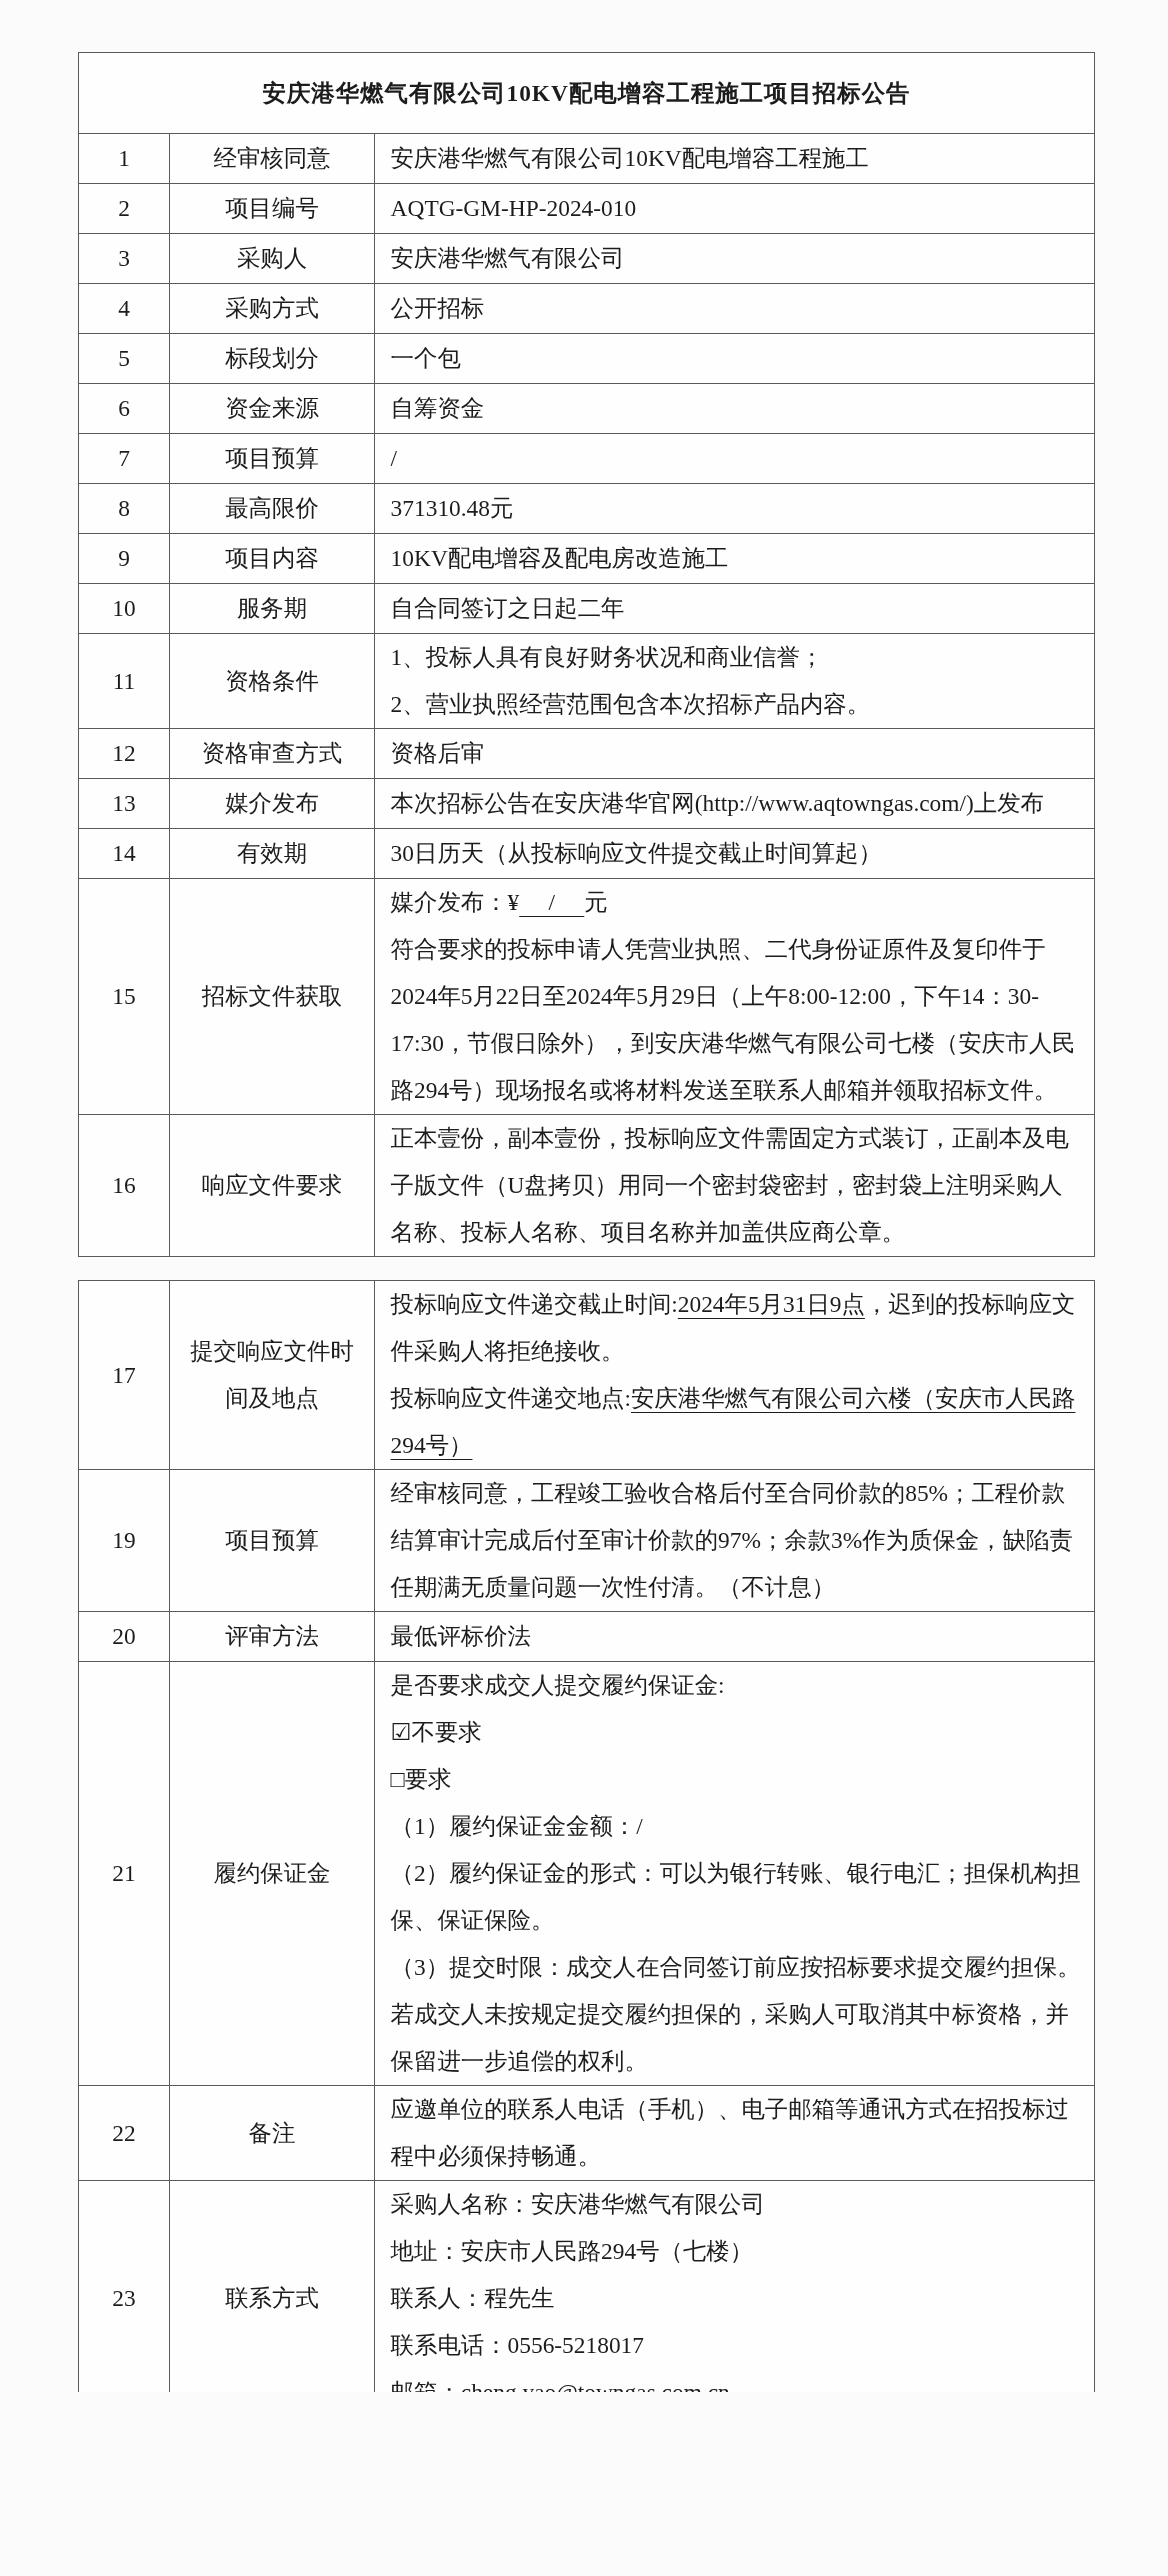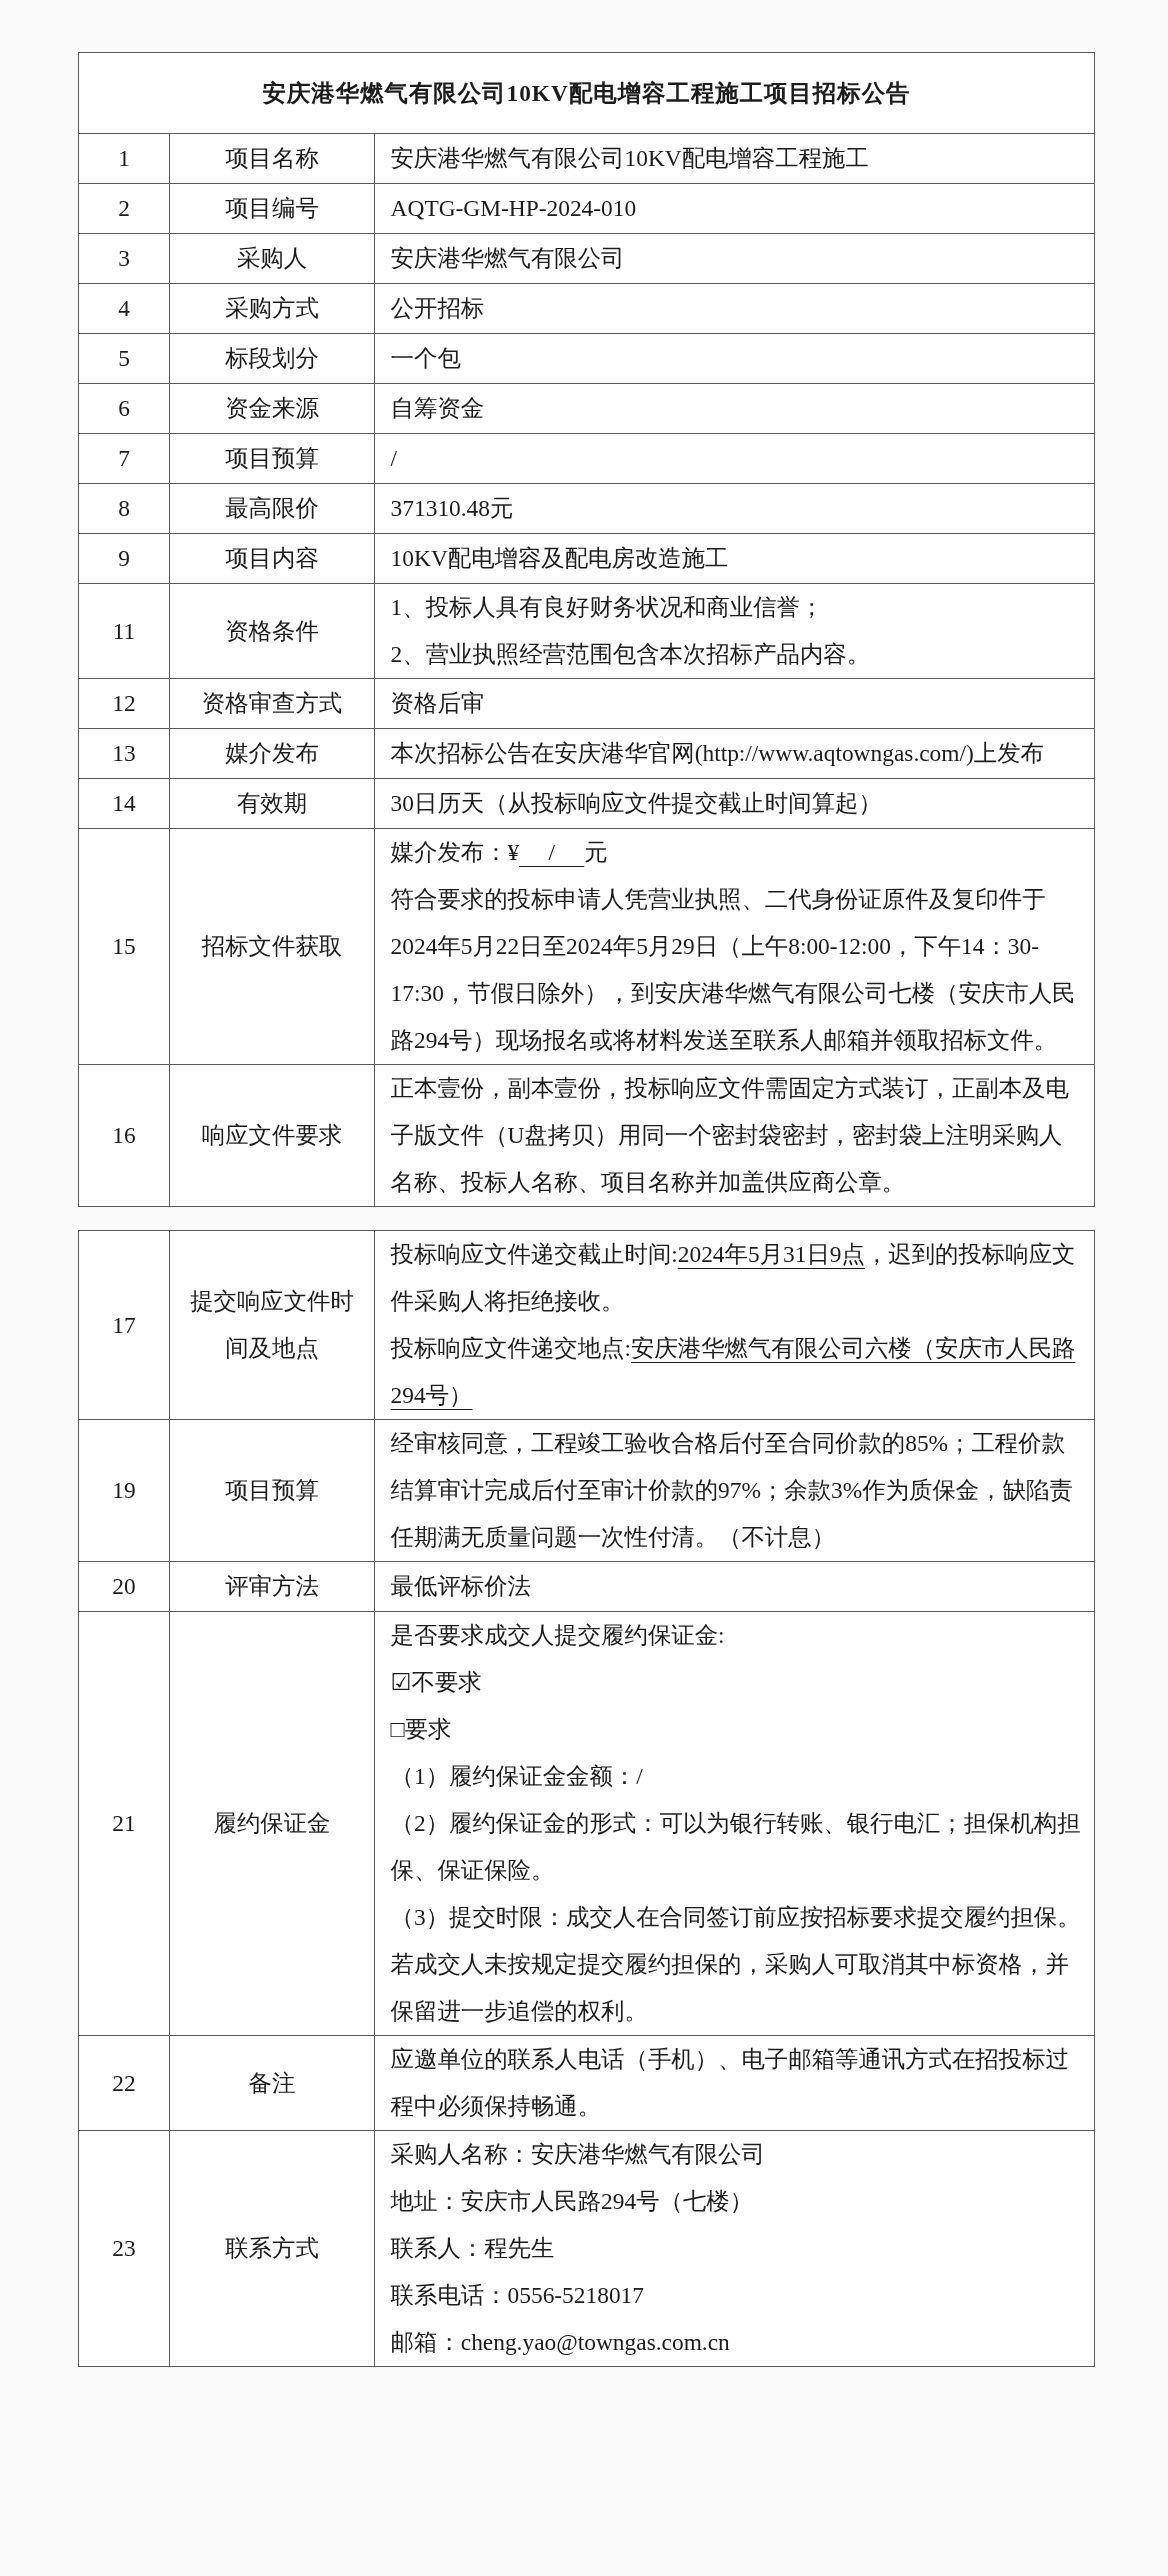--- a/index.html
+++ b/index.html
@@ -71,21 +71,21 @@
       <col style="width:91px">
       <col style="width:205px">
       <col style="width:720px">
     </colgroup>
     <tbody id="tbody-1">
       <tr>
         <td colspan="3" class="title-cell">安庆港华燃气有限公司10KV配电增容工程施工项目招标公告</td>
       </tr>
     <tr>
           <td class="c-no">1</td>
-          <td class="c-label">项目名称</td>
+          <td class="c-label">经审核同意</td>
           <td class="c-content">
             <div class="para"><span>安庆港华燃气有限公司10KV配电增容工程施工</span></div>
           </td>
         </tr>
         <tr>
           <td class="c-no">2</td>
           <td class="c-label">项目编号</td>
           <td class="c-content">
             <div class="para"><span>AQTG-GM-HP-2024-010</span></div>
           </td>
@@ -130,20 +130,27 @@
           <td class="c-label">最高限价</td>
           <td class="c-content">
             <div class="para"><span>371310.48元</span></div>
           </td>
         </tr>
         <tr>
           <td class="c-no">9</td>
           <td class="c-label">项目内容</td>
           <td class="c-content">
             <div class="para"><span>10KV配电增容及配电房改造施工</span></div>
+          </td>
+        </tr>
+        <tr>
+          <td class="c-no">10</td>
+          <td class="c-label">服务期</td>
+          <td class="c-content">
+            <div class="para"><span>自合同签订之日起二年</span></div>
           </td>
         </tr>
         <tr>
           <td class="c-no">11</td>
           <td class="c-label">资格条件</td>
           <td class="c-content">
             <div class="para"><span>1、投标人具有良好财务状况和商业信誉；</span></div>
             <div class="para"><span>2、营业执照经营范围包含本次招标产品内容。</span></div>
           </td>
         </tr>

